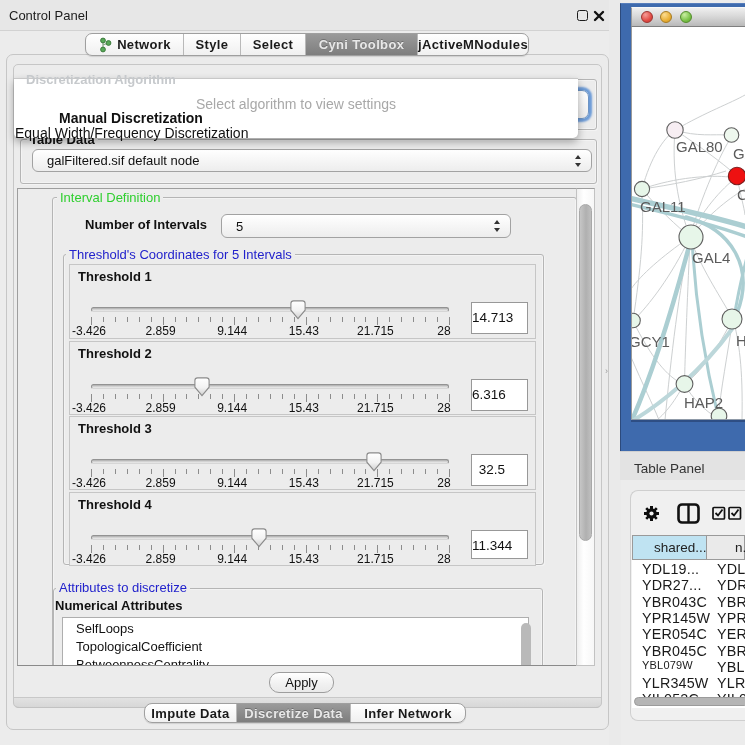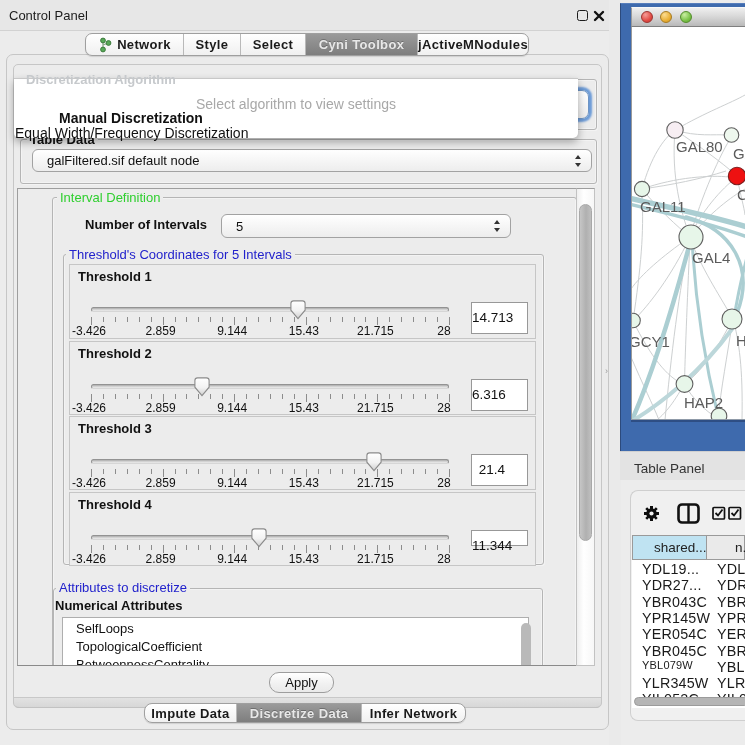--- a/index.html
+++ b/index.html
@@ -220,21 +220,21 @@
 <svg class="abs" style="left:295.8px;top:35px;" width="16" height="20" viewBox="0 0 16 20">
 <defs>
           <linearGradient id="thg227" x1="0" y1="0" x2="0" y2="1">
 <stop offset="0" stop-color="#ffffff"></stop>
             <stop offset="0.55" stop-color="#f2f2f2"></stop>
             <stop offset="1" stop-color="#cfcfcf"></stop>
           </linearGradient>
         </defs>
 <path d="M3.6,0.9 L12.4,0.9 Q15.1,0.9 15.1,3.6 L15.1,10.2 L8,18.6 L0.9,10.2 L0.9,3.6 Q0.9,0.9 3.6,0.9 Z" fill="url(#thg227)" stroke="#8a8a8a" stroke-width="1.1"></path>
 </svg>
-<div class="vfield" style="left:401px;top:37px;width:57px;height:32px;line-height:30px;">21.4</div>
+<div class="vfield" style="left:401px;top:37px;width:57px;height:32px;line-height:30px;">32.5</div>
 </div>
 <div class="thpanel" style="left:51px;top:303px;width:467px;height:74px;">
 <div class="abs bold" style="left:8px;top:4px;font-size:13px;color:#111;">Threshold 4</div>
 <div class="abs" style="left:21.0px;top:42px;width:358.0px;height:5px;border-radius:2.5px;background:linear-gradient(#ababab,#d6d6d6 55%,#ececec);border:1px solid #939393;border-bottom-color:#d6d6d6;"></div>
 <div class="tick" style="left:21.00px;top:52px;height:8px;"></div>
 <div class="tick" style="left:32.93px;top:52px;height:5px;"></div>
 <div class="tick" style="left:44.87px;top:52px;height:5px;"></div>
 <div class="tick" style="left:56.80px;top:52px;height:5px;"></div>
 <div class="tick" style="left:68.73px;top:52px;height:5px;"></div>
 <div class="tick" style="left:80.67px;top:52px;height:5px;"></div>
@@ -272,21 +272,21 @@
 <svg class="abs" style="left:181.3px;top:35px;" width="16" height="20" viewBox="0 0 16 20">
 <defs>
           <linearGradient id="thg303" x1="0" y1="0" x2="0" y2="1">
 <stop offset="0" stop-color="#ffffff"></stop>
             <stop offset="0.55" stop-color="#f2f2f2"></stop>
             <stop offset="1" stop-color="#cfcfcf"></stop>
           </linearGradient>
         </defs>
 <path d="M3.6,0.9 L12.4,0.9 Q15.1,0.9 15.1,3.6 L15.1,10.2 L8,18.6 L0.9,10.2 L0.9,3.6 Q0.9,0.9 3.6,0.9 Z" fill="url(#thg303)" stroke="#8a8a8a" stroke-width="1.1"></path>
 </svg>
-<div class="vfield" style="left:401px;top:37px;width:57px;height:16px;line-height:30px;">11.344</div>
+<div class="vfield" style="left:401px;top:37px;width:57px;height:29px;line-height:30px;">11.344</div>
 </div>
 
 <div class="gbox" style="left:35px;top:399px;width:490px;height:160px;"></div>
 <div class="gtitle" style="left:38px;top:391px;color:#2222cc;">Attributes to discretize</div>
 <div class="abs bold" style="left:37px;top:409px;font-size:13px;color:#111;">Numerical Attributes</div>
 <div class="abs" style="left:44px;top:428px;width:467px;height:62px;background:#ffffff;border:1px solid #aeaeae;">
  <div class="abs" style="left:13px;top:3px;font-size:13px;color:#111;">SelfLoops</div>
  <div class="abs" style="left:13px;top:21px;font-size:13px;color:#111;">TopologicalCoefficient</div>
  <div class="abs" style="left:13px;top:39px;font-size:13px;color:#111;">BetweennessCentrality</div>
  <div class="abs" style="left:458px;top:5px;width:10px;height:56px;background:#b9b9b9;border-radius:5px;"></div>
@@ -295,21 +295,21 @@
 </div>
 
 <div class="abs" style="left:576px;top:188px;width:19px;height:478px;background:linear-gradient(90deg,#efefef,#ffffff 40%,#f7f7f7);border:1px solid #c2c2c2;border-top:1px solid #9e9e9e;"></div>
 <div class="abs" style="left:579px;top:204px;width:13px;height:337px;border-radius:7px;background:linear-gradient(90deg,#c6c6c6,#b0b0b0 55%,#bfbfbf);border:1px solid #a8a8a8;"></div>
 
 <div class="abs" style="left:269px;top:672px;width:65px;height:21px;background:linear-gradient(#ffffff,#f1f1f1 55%,#e9e9e9);border:1px solid #9d9d9d;border-radius:10px;
  font-size:13px;color:#111;text-align:center;line-height:20px;">Apply</div>
 
 <div class="tabstrip" style="left:144px;top:703px;width:322px;height:20px;border-radius:8px;">
  <div class="tseg" style="width:92px;">Impute Data</div>
- <div class="tseg tsel" style="width:125px;">Discretize Data</div>
+ <div class="tseg tsel" style="width:114px;">Discretize Data</div>
  <div class="tseg" style="flex:1;">Infer Network</div>
 </div>
 
 <div class="abs" style="left:609px;top:0;width:12px;height:745px;background:#eaeaea;"></div>
 <div class="abs" style="left:605px;top:366px;width:7px;height:9px;font-size:9px;color:#9a9a9a;">›</div>
 
 <div class="abs" style="left:620px;top:3px;width:125px;height:448px;background:#3e6aad;border-left:1px solid #2c4a7c;border-top:1px solid #567dbb;"></div>
 <div class="abs" style="left:631px;top:7px;width:114px;height:20px;background:linear-gradient(#efefef,#d9d9d9 45%,#b9b9b9);border-bottom:1px solid #7f7f7f;border-left:1px solid #9a9a9a;border-top:1px solid #f7f7f7;"></div>
 <div class="abs" style="left:641px;top:11px;width:12px;height:12px;border-radius:50%;background:radial-gradient(circle at 35% 28%, #f59d97, #e14942 62%, #bc3833);border:1px solid #9c3431;"></div>
 <div class="abs" style="left:660px;top:11px;width:12px;height:12px;border-radius:50%;background:radial-gradient(circle at 35% 28%, #fbdc92, #e9ae33 62%, #c58d26);border:1px solid #a67b22;"></div>

